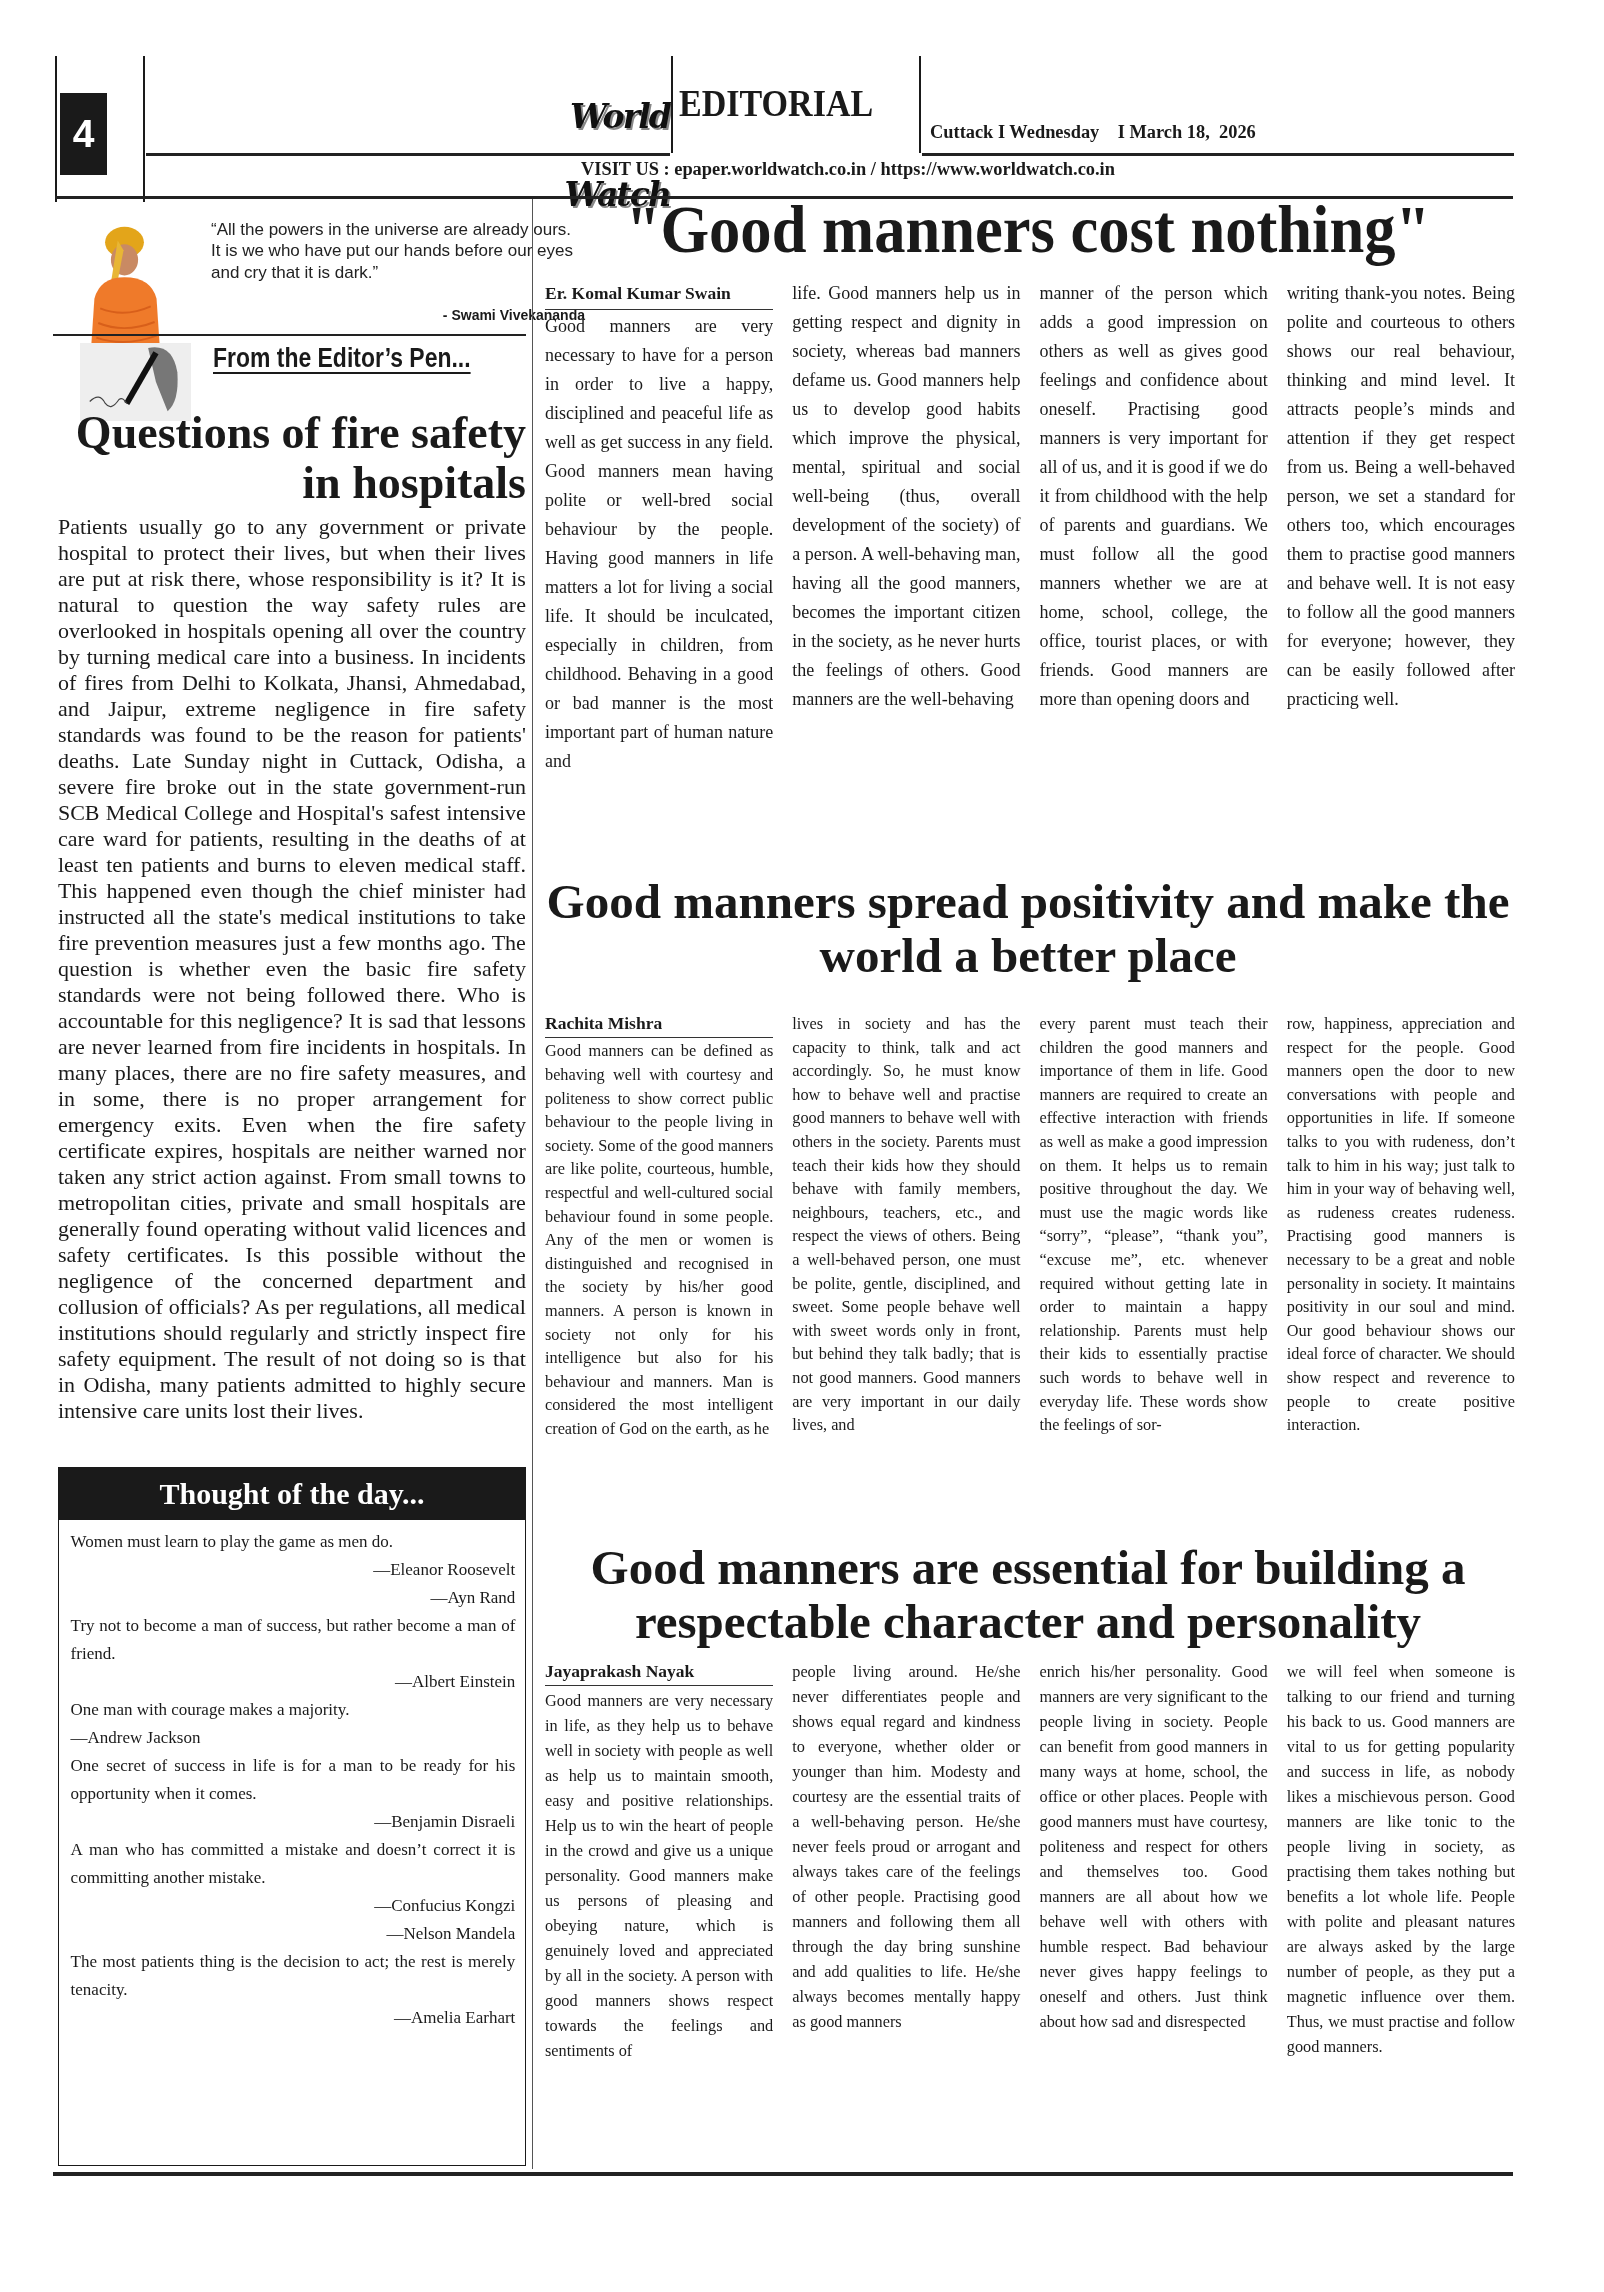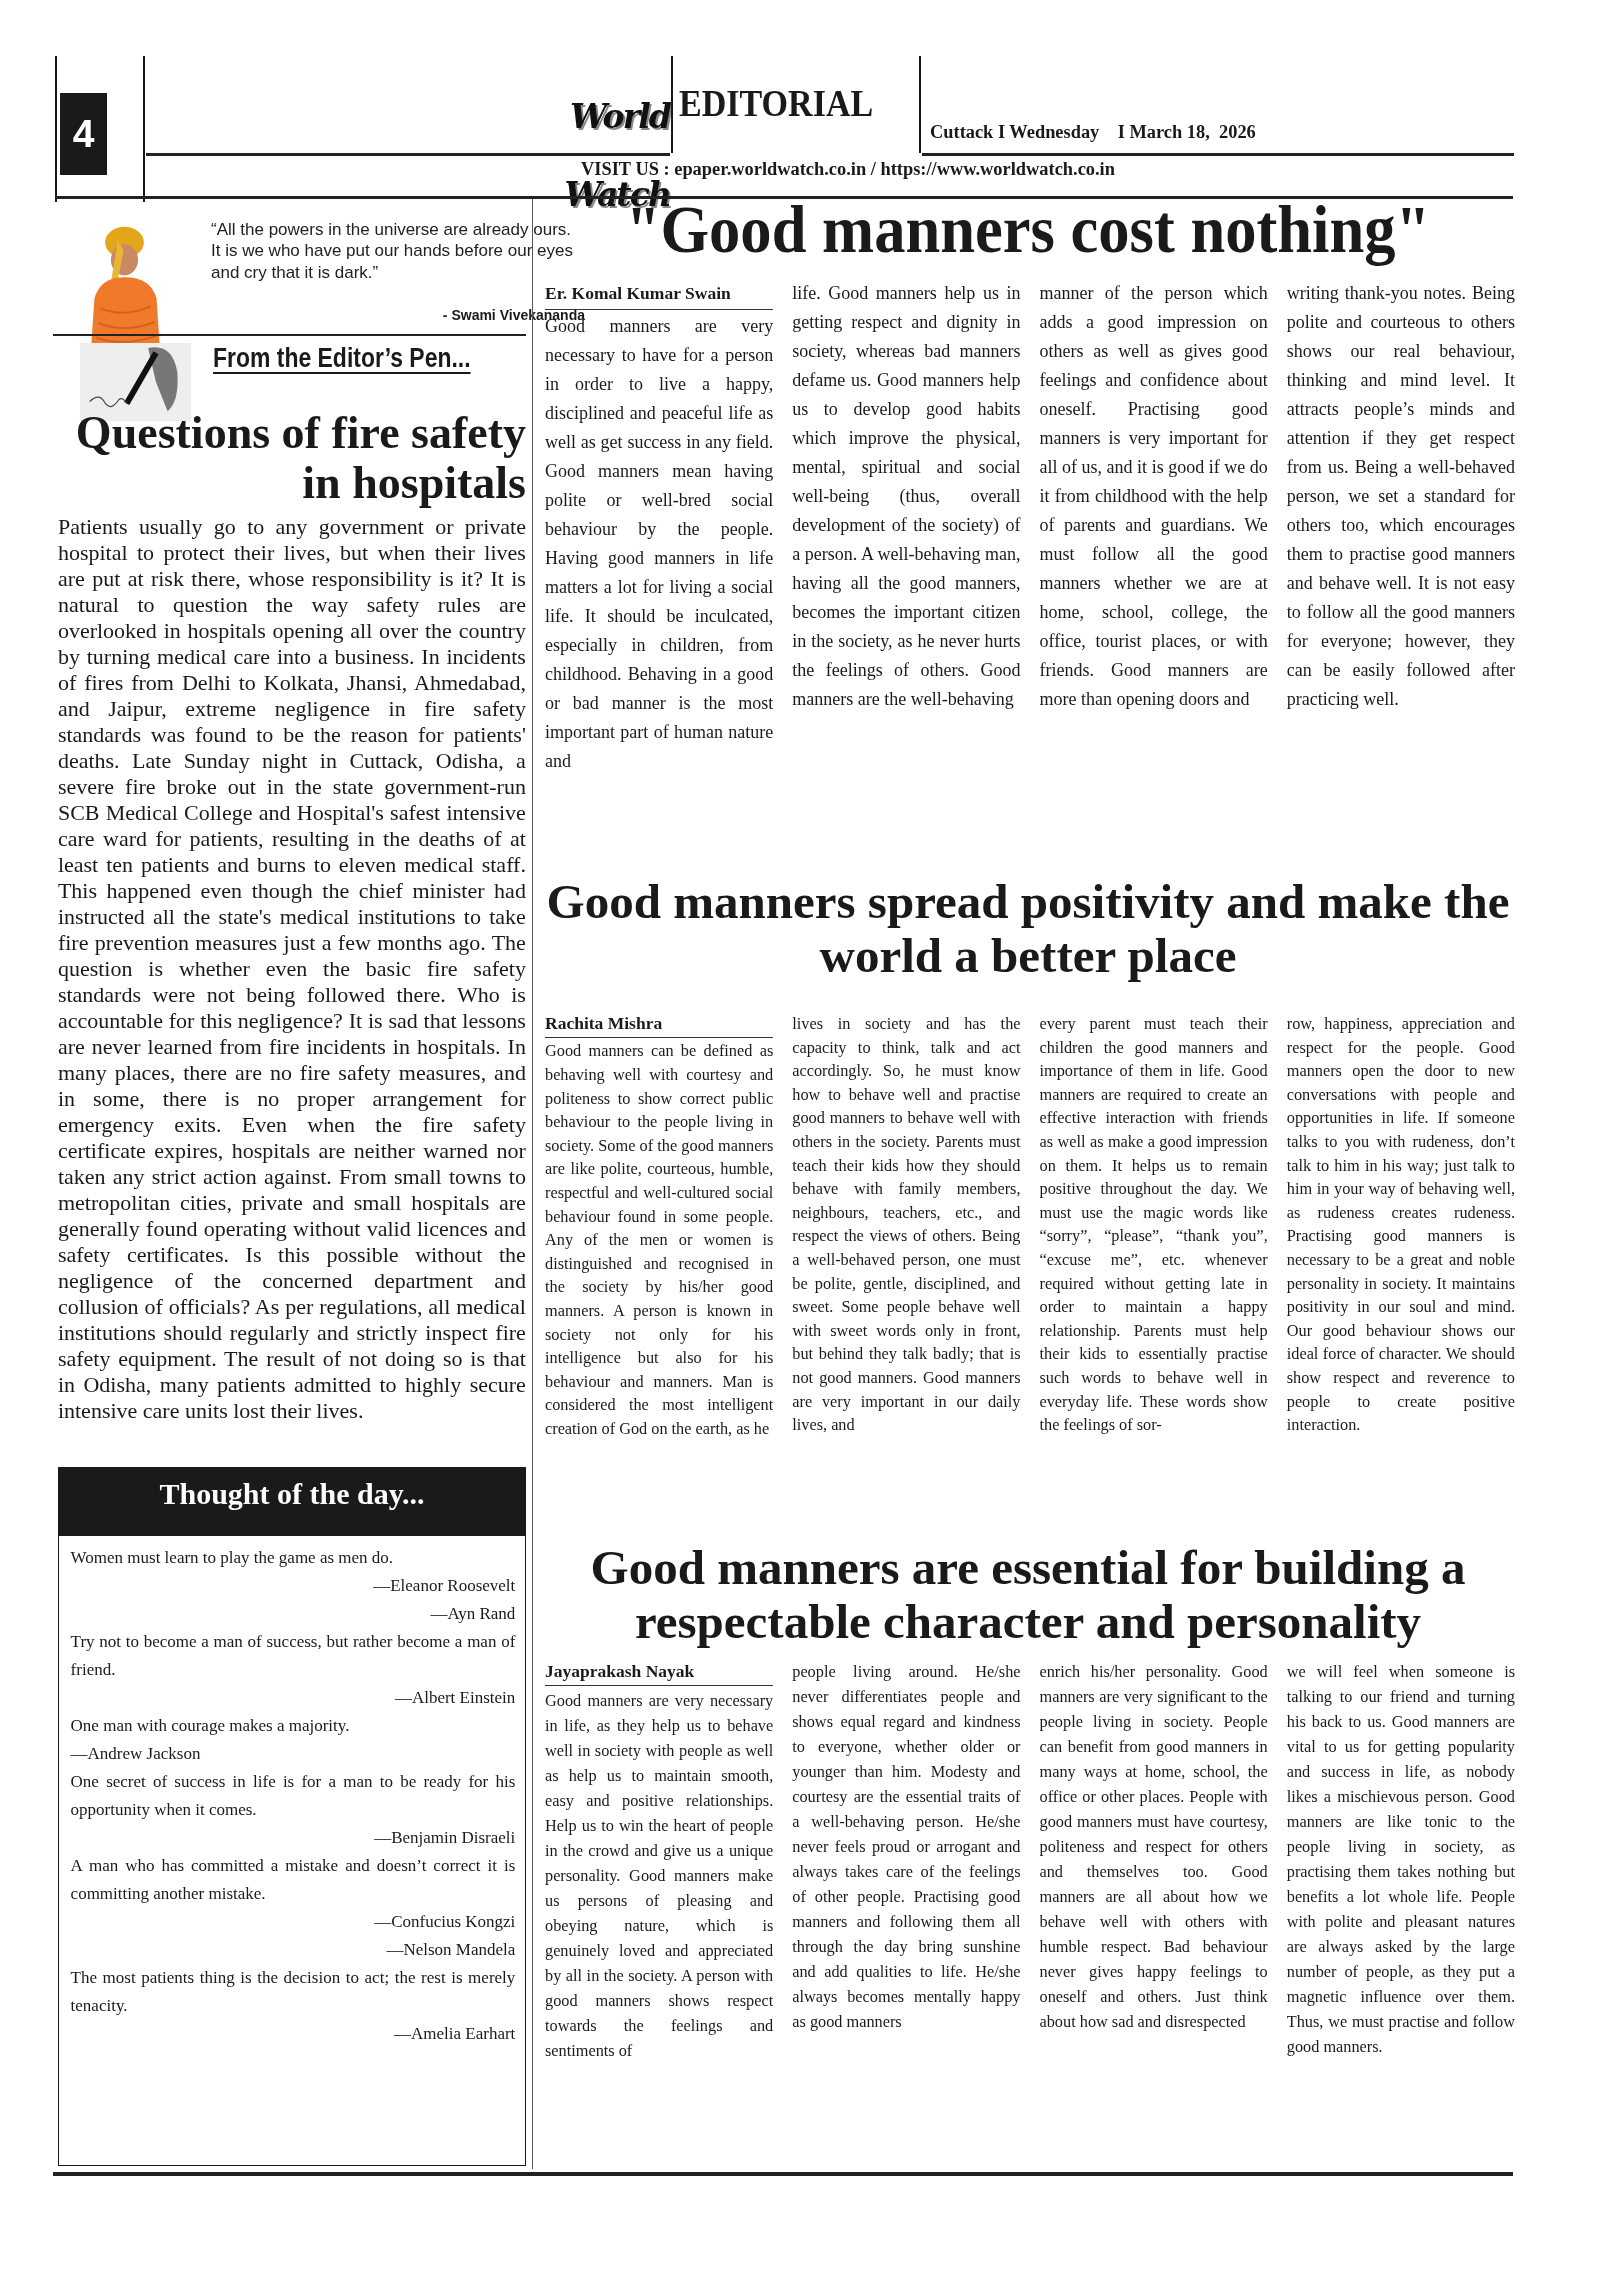--- a/index.html
+++ b/index.html
@@ -22,21 +22,21 @@
   .left { position: absolute; left: 53px; top: 196px; width: 473px; }
   .swami-img { position: absolute; left: 17.5px; top: 25px; width: 107px; height: 136px; }
   .swami-quote { position: absolute; left: 158px; top: 23px; width: 374px; font-family: "Liberation Sans", sans-serif; font-size: 17px; line-height: 21.3px; color: #222; }
   .swami-author { position: absolute; left: 158px; top: 111px; width: 374px; text-align: right; font-family: "Liberation Sans", sans-serif; font-weight: bold; font-size: 14px; }
   .pen-img { position: absolute; left: 27px; top: 147px; width: 111px; height: 78px; background: linear-gradient(135deg,#f4f4f4,#d8d8d8); }
   .editors-pen { position: absolute; left: 160px; top: 147px; font-family: "Liberation Sans", sans-serif; font-weight: bold; font-size: 27px; text-decoration: underline; text-underline-offset: 4.9px; transform: scaleX(0.85); transform-origin: left; }
   .edit-title { position: absolute; left: 0; width: 473px; top: 212px; text-align: right; font-family: "Liberation Serif", serif; font-weight: bold; font-size: 46px; line-height: 50px; }
   .edit-body { position: absolute; left: 4.9px; width: 468px; top: 318px; font-size: 22px; line-height: 26px; text-align: justify; hyphens: auto; }
 
   .tod { position: absolute; left: 4.9px; top: 1467px; width: 468px; height: 699px; border: 1.9px solid #1a1a1a; }
-  .tod-head { background: #1a1a1a; color: #fff; text-align: center; font-weight: bold; font-size: 30px; height: 68px; line-height: 52px; }
+  .tod-head { background: #1a1a1a; color: #fff; text-align: center; font-weight: bold; font-size: 30px; height: 52px; line-height: 52px; }
   .tod-body { padding: 7.8px 9.7px 0 11.6px; font-size: 17px; line-height: 28px; }
   .tod-q { text-align: justify; }
   .tod-a { text-align: right; }
   .tod-a.left-a { text-align: left; }
 
   
   .main-title { position: absolute; left: 543px; top: 190px; width: 970px; text-align: center; font-family: "Liberation Serif", serif; font-weight: bold; font-size: 68px; line-height: 78px; transform: scaleX(0.92); transform-origin: center; white-space: nowrap; }
   .cols { position: absolute; display: grid; column-gap: 19px; }
   .col { font-size: 18px; line-height: 29px; text-align: justify; hyphens: auto; overflow: hidden; }
   .byline { font-weight: bold; font-size: 17.5px; border-bottom: 1.9px solid #333; display: block; padding-bottom: 1px; margin-bottom: 1.9px; transform-origin: left; }

